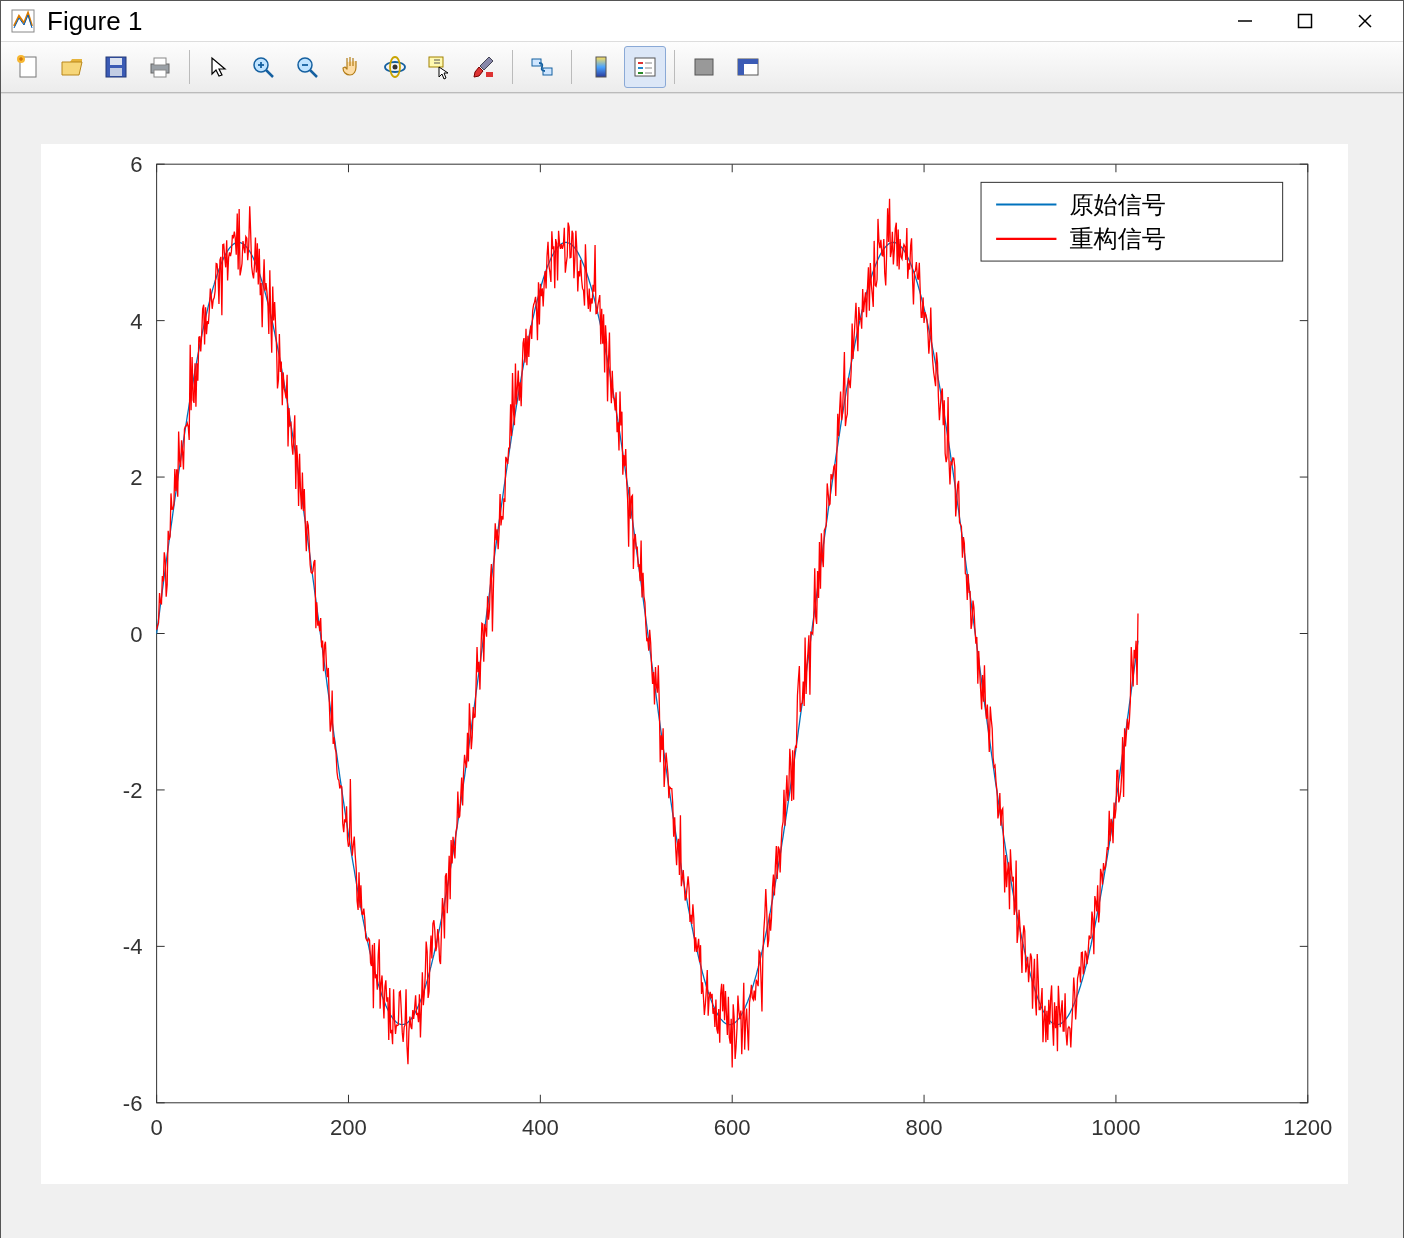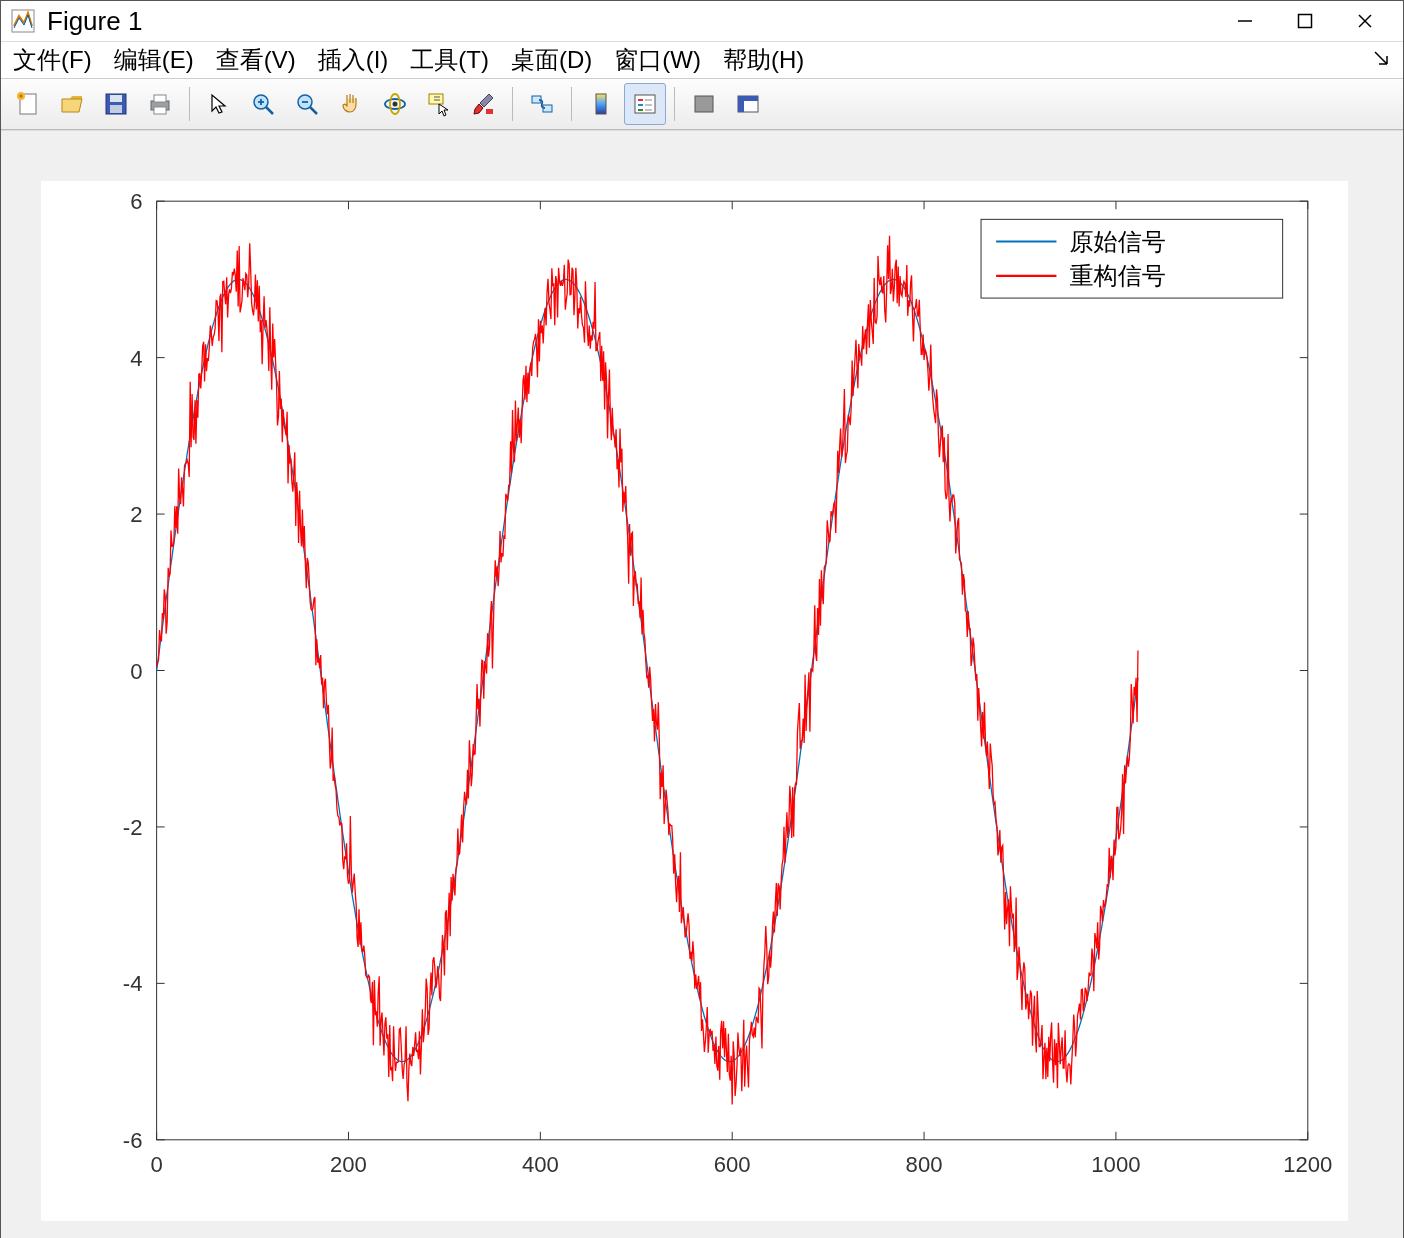--- a/index.html
+++ b/index.html
@@ -53,35 +53,20 @@
         </svg>
     </span>
     <span class="winbtn">
       <svg width="16" height="16">
           <line x1="2" y1="2" x2="14" y2="14" stroke="#000" stroke-width="1.5"></line>
           <line x1="14" y1="2" x2="2" y2="14" stroke="#000" stroke-width="1.5"></line>
         </svg>
     </span>
   </div>
 
-  <div class="menubar">
-    <span class="menuitem">文件(F)</span>
-    <span class="menuitem">编辑(E)</span>
-    <span class="menuitem">查看(V)</span>
-    <span class="menuitem">插入(I)</span>
-    <span class="menuitem">工具(T)</span>
-    <span class="menuitem">桌面(D)</span>
-    <span class="menuitem">窗口(W)</span>
-    <span class="menuitem">帮助(H)</span>
-    <span class="dock-icon">
-      <svg width="16" height="16">
-          <path d="M2 2 L14 14 M14 14 L14 6 M14 14 L6 14" stroke="#000" stroke-width="1.5" fill="none"></path>
-        </svg>
-    </span>
-  </div>
 
   <div class="toolbar">
     <span class="tbtn">
         <svg width="26" height="26">
           <rect x="5" y="3" width="16" height="20" fill="#fff" stroke="#777"></rect>
           <circle cx="6" cy="5" r="4" fill="#f7b731"></circle>
           <path d="M6 3v4M4 5h4" stroke="#c06000" stroke-width="1"></path>
         </svg>
       </span>
     <span class="tbtn">

